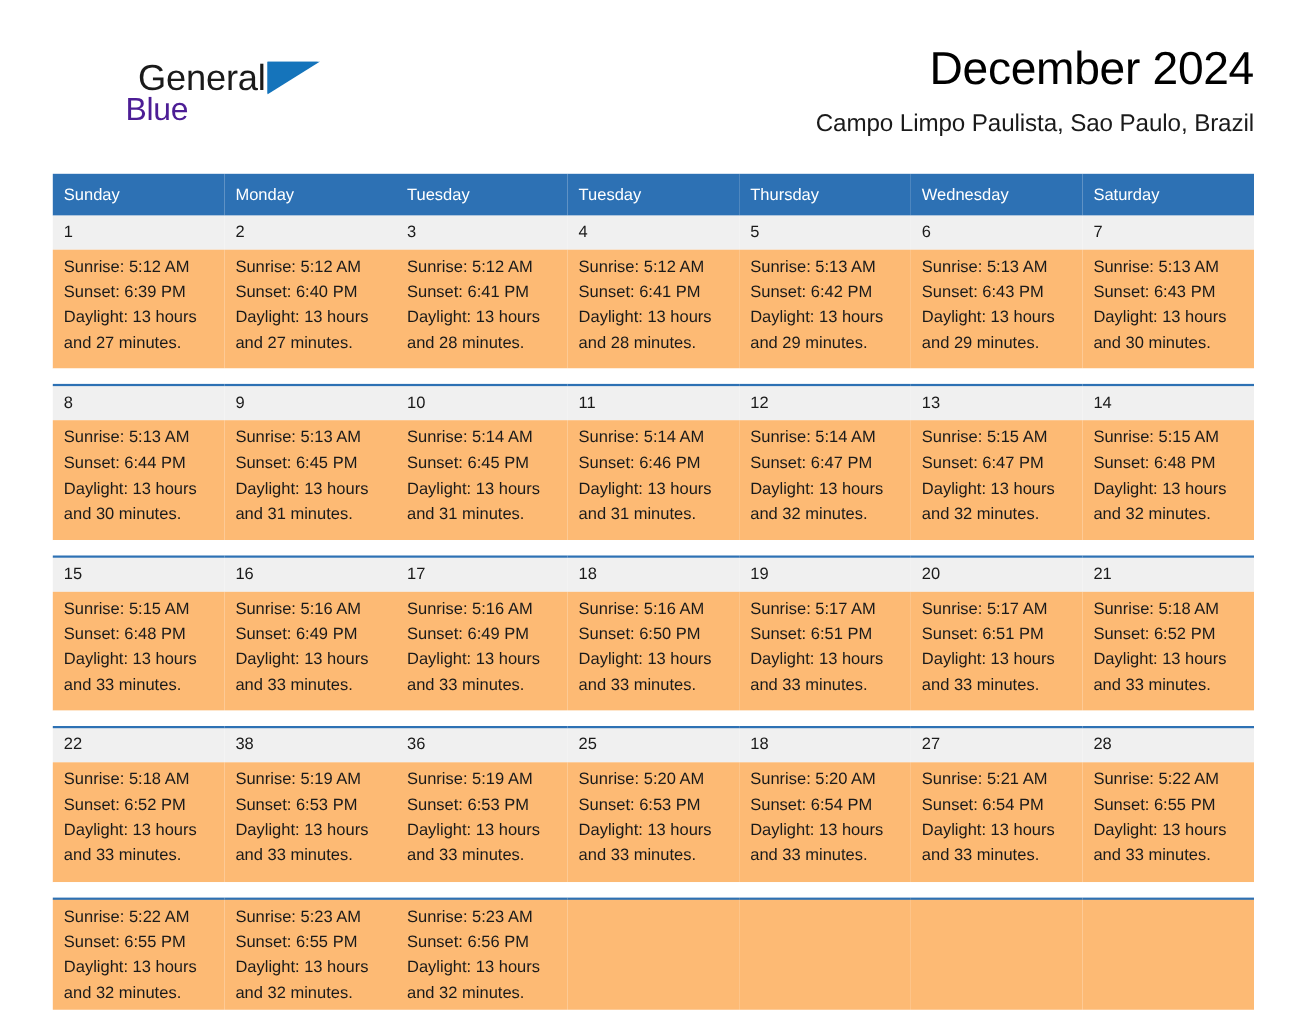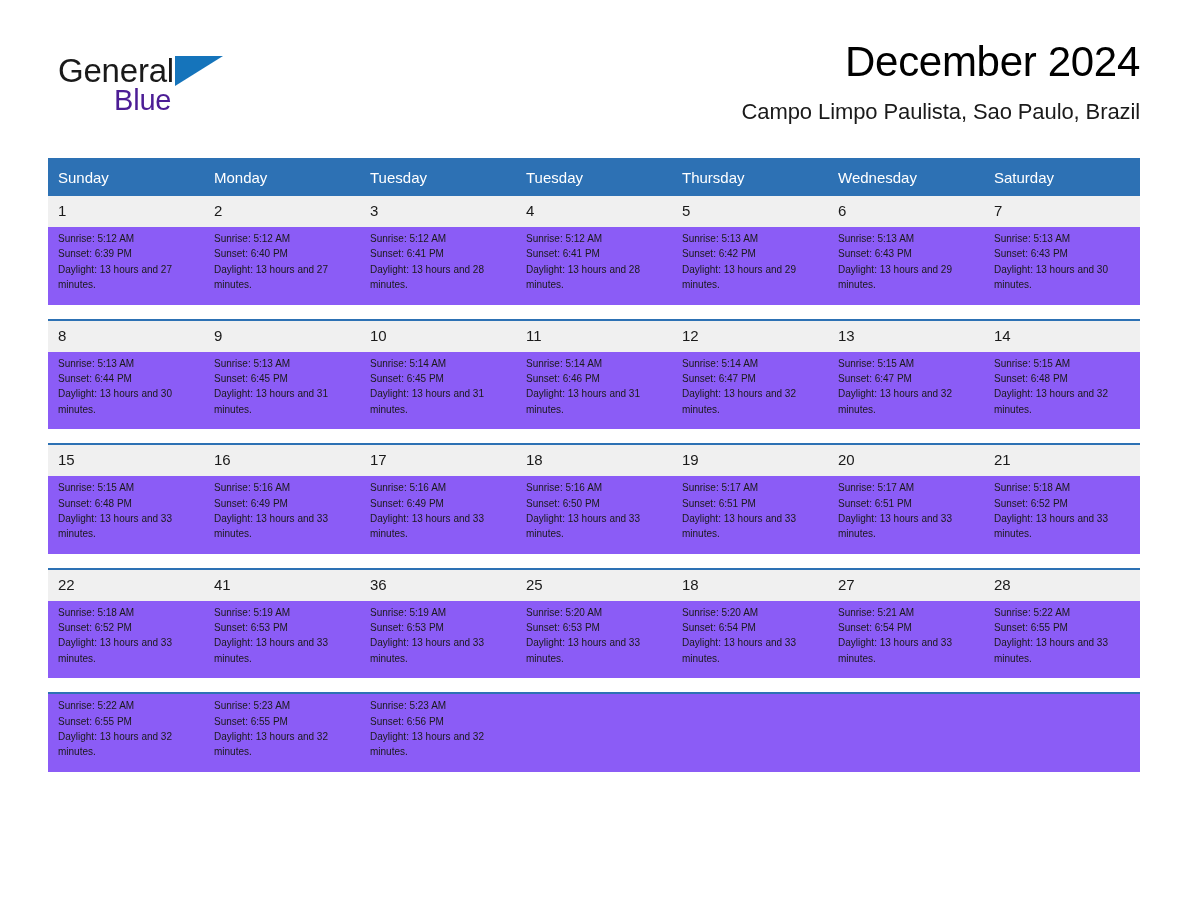--- a/index.html
+++ b/index.html
@@ -34,20 +34,21 @@
     left: 10px;
     top: 14px;
     width: 300px;
     line-height: 1;
   }
   .brand-row1 {
     position: relative;
     display: block;
     height: 34px;
     white-space: nowrap;
+    text-align: center;
   }
   .brand-general {
     font-size: 33px;
     color: #1a1a1a;
     letter-spacing: -0.2px;
     font-weight: 400;
     vertical-align: top;
   }
   .brand-triangle {
     display: inline-block;
@@ -127,22 +128,22 @@
   .daynum-row td {
     background: #f0f0f0;
     font-size: 15px;
     color: #1a1a1a;
     padding: 5px 0 5px 10px;
     height: 21px;
     vertical-align: middle;
     line-height: 1.1;
   }
   .detail-row td {
-    background: #8b5cf6;
-    font-size: 10px;
+    background: #fdba74;
+    font-size: 15px;
     color: #1a1a1a;
     padding: 4px 6px 12px 10px;
     vertical-align: top;
     line-height: 1.54;
   }
   .detail-row td div { white-space: nowrap; }
   .detail-row td .wrapline { white-space: normal; }
   .empty-cell { background: #fdfdfd; }
 </style>
 </head>
@@ -327,21 +328,21 @@
               <div>Sunrise: 5:18 AM</div>
               <div>Sunset: 6:52 PM</div>
               <div class="wrapline">Daylight: 13 hours and 33 minutes.</div>
             </td>
           </tr>
           <tr class="week-sep">
             <td colspan="7"></td>
           </tr>
           <tr class="daynum-row">
             <td>22</td>
-            <td>41</td>
+            <td>38</td>
             <td>36</td>
             <td>25</td>
             <td>18</td>
             <td>27</td>
             <td>28</td>
           </tr>
           <tr class="detail-row">
             <td>
               <div>Sunrise: 5:18 AM</div>
               <div>Sunset: 6:52 PM</div>

